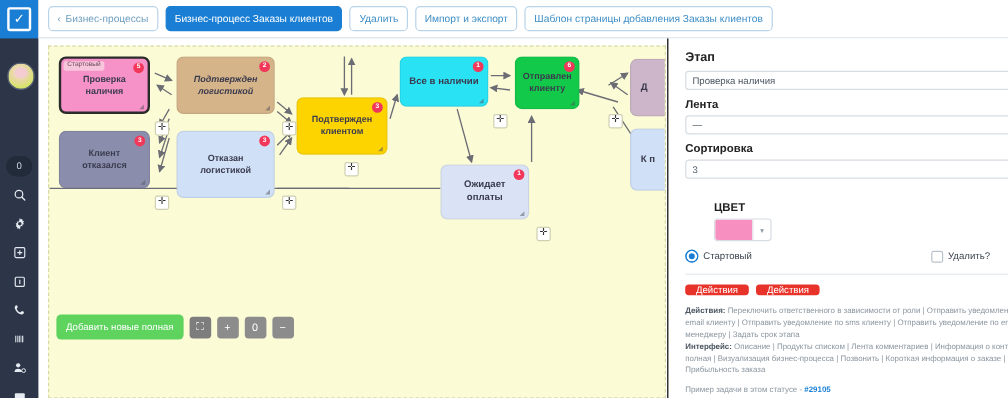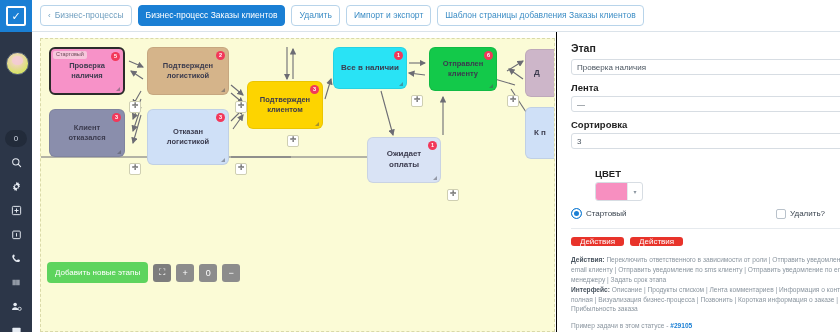--- a/index.html
+++ b/index.html
@@ -262,21 +262,21 @@
 
     <div>
       <div class="node sel" style="left:8px;top:8px;width:76px;height:48px;background:#f792c8">
         <span class="tagstart">Стартовый</span>
         <span class="badge">5</span>
         <span class="lbl" style="font-size: 7.5px;">Проверка наличия</span>
         <span class="corner"></span>
       </div>
       <div class="node" style="left:106px;top:8px;width:82px;height:48px;background:#d5b48a">
         <span class="badge">2</span>
-        <span class="lbl" style="font-size: 7.5px;">Подтвержден логистикой</span>
+        <span class="lbl" style="font-size: 7.5px; font-style: italic;">Подтвержден логистикой</span>
         <span class="corner"></span>
       </div>
       <div class="node" style="left:8px;top:70px;width:76px;height:48px;background:#8a8eac">
         <span class="badge">3</span>
         <span class="lbl" style="font-size: 7.5px;">Клиент отказался</span>
         <span class="corner"></span>
       </div>
       <div class="node" style="left:106px;top:70px;width:82px;height:56px;background:#cfe0f7">
         <span class="badge">3</span>
         <span class="lbl" style="font-size: 7.5px;">Отказан логистикой</span>
@@ -285,21 +285,21 @@
       <div class="node" style="left:206px;top:42px;width:76px;height:48px;background:#fdd400">
         <span class="badge">3</span>
         <span class="lbl" style="font-size: 7.5px;">Подтвержден клиентом</span>
         <span class="corner"></span>
       </div>
       <div class="node" style="left:292px;top:8px;width:74px;height:42px;background:#29e3f5">
         <span class="badge">1</span>
         <span class="lbl">Все в наличии</span>
         <span class="corner"></span>
       </div>
-      <div class="node" style="left:388px;top:8px;width:68px;height:44px;background:#13c94a">
+      <div class="node" style="left:388px;top:8px;width:54px;height:44px;background:#13c94a">
         <span class="badge">6</span>
         <span class="lbl" style="font-size: 7.5px;">Отправлен клиенту</span>
         <span class="corner"></span>
       </div>
       <div class="node" style="left:326px;top:98px;width:74px;height:46px;background:#d9e3f5">
         <span class="badge">1</span>
         <span class="lbl">Ожидает оплаты</span>
         <span class="corner"></span>
       </div>
       <div class="node" style="left:484px;top:10px;width:34px;height:48px;background:#cdb6c9;justify-content:flex-start;padding-left:8px">
@@ -313,21 +313,21 @@
     <div class="plus" style="left:88px;top:62px">✛</div>
     <div class="plus" style="left:88px;top:124px">✛</div>
     <div class="plus" style="left:194px;top:62px">✛</div>
     <div class="plus" style="left:194px;top:124px">✛</div>
     <div class="plus" style="left:246px;top:96px">✛</div>
     <div class="plus" style="left:370px;top:56px">✛</div>
     <div class="plus" style="left:406px;top:150px">✛</div>
     <div class="plus" style="left:466px;top:56px">✛</div>
 
     <div class="cbar">
-      <button class="cbar-add">Добавить новые этапы</button>
+      <button class="cbar-add">Добавить новые полная</button>
       <button class="cbar-sq fit">⛶</button>
       <button class="cbar-sq">+</button>
       <button class="cbar-sq">0</button>
       <button class="cbar-sq">−</button>
     </div>
   </div>
 
   <div class="panel">
     <div class="p-head">
       <div class="p-title">Этап</div>

